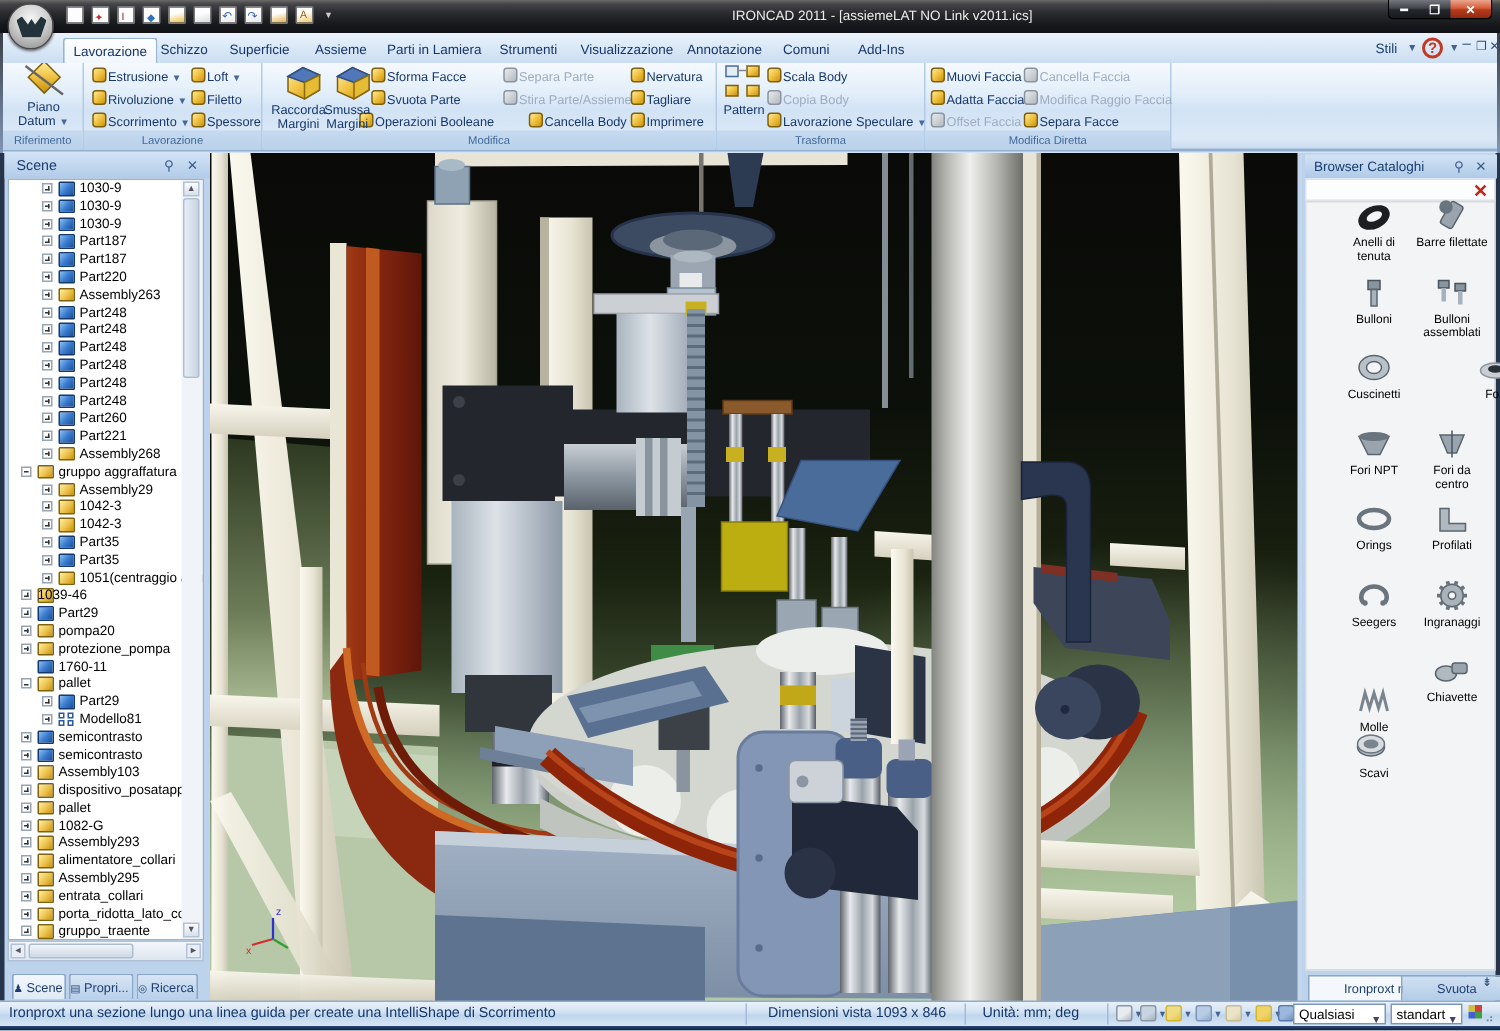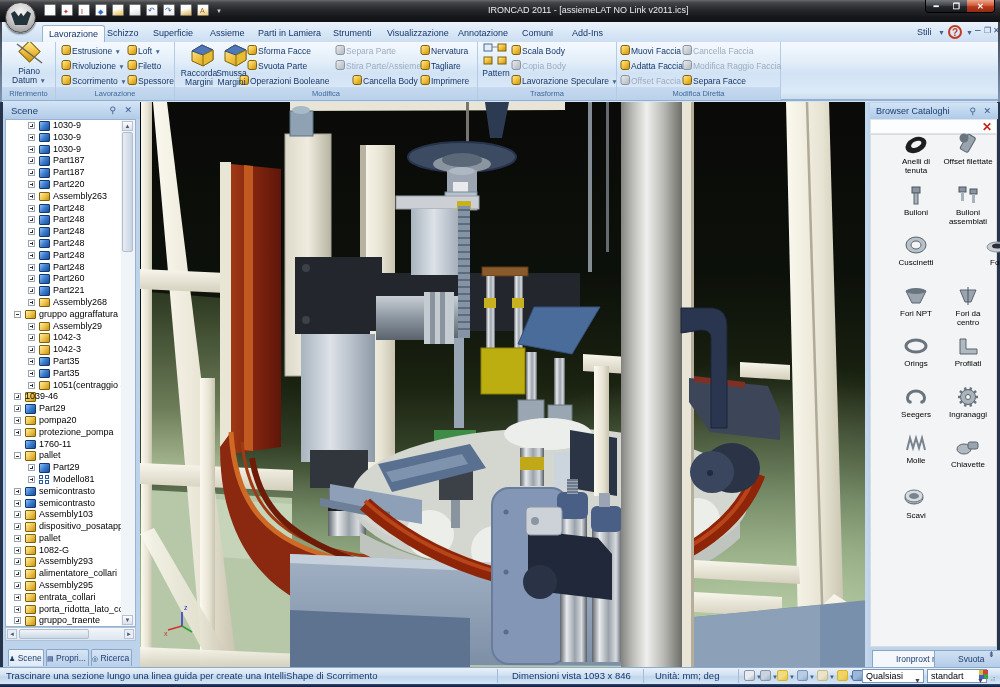--- a/index.html
+++ b/index.html
@@ -858,21 +858,21 @@
       <ellipse cx="17" cy="12" rx="11" ry="7.5" transform="rotate(-25 17 12)" fill="#1c1e22"></ellipse>
       <ellipse cx="17.5" cy="11.5" rx="5.5" ry="3" transform="rotate(-25 17 12)" fill="#f3f4f5"></ellipse>
     </svg>
     <div>Anelli di<br>tenuta</div>
   </div>
 <div class="ci abs" style="left:937px;top:133.0px">
     <svg width="34" height="24" style="display:block;margin:0 auto">
       <rect x="12" y="2" width="9" height="17" rx="2" transform="rotate(30 17 11)" fill="#9aa4ae" stroke="#5a646e"></rect>
       <circle cx="13" cy="5" r="4.5" fill="#6a747e"></circle>
     </svg>
-    <div>Offset filettate</div>
+    <div>Barre filettate</div>
   </div>
 <div class="ci abs" style="left:885px;top:183.5px">
     <svg width="34" height="24" style="display:block;margin:0 auto">
       <rect x="13" y="3" width="8" height="6" fill="#8a949e" stroke="#4a545e"></rect>
       <rect x="15" y="9" width="4" height="11" fill="#a8b2bc" stroke="#5a646e"></rect>
     </svg>
     <div>Bulloni</div>
   </div>
 <div class="ci abs" style="left:937px;top:183.5px">
     <svg width="34" height="24" style="display:block;margin:0 auto">
@@ -941,21 +941,21 @@
       <line x1="11.3" y1="15.1" x2="8.9" y2="16.9" stroke="#6a747e" stroke-width="2.5"></line>
       <line x1="10.0" y1="11.0" x2="7.0" y2="11.0" stroke="#6a747e" stroke-width="2.5"></line>
       <line x1="11.3" y1="6.9" x2="8.9" y2="5.1" stroke="#6a747e" stroke-width="2.5"></line>
       <line x1="14.8" y1="4.3" x2="13.9" y2="1.5" stroke="#6a747e" stroke-width="2.5"></line>
       <line x1="19.2" y1="4.3" x2="20.1" y2="1.5" stroke="#6a747e" stroke-width="2.5"></line>
       <line x1="22.7" y1="6.9" x2="25.1" y2="5.1" stroke="#6a747e" stroke-width="2.5"></line>
       <circle cx="17" cy="11" r="2.5" fill="#f3f4f5" stroke="#5a646e"></circle>
     </svg>
     <div>Ingranaggi</div>
   </div>
-<div class="ci abs" style="left:885px;top:432px">
+<div class="ci abs" style="left:885px;top:456px">
     <svg width="34" height="24" style="display:block;margin:0 auto">
       <path d="M8,18 l3,-12 l3,10 l3,-10 l3,10 l3,-10 l3,12" fill="none" stroke="#7a848e" stroke-width="2"></path>
     </svg>
     <div>Molle</div>
   </div>
 <div class="ci abs" style="left:937px;top:436.0px">
     <svg width="34" height="24" style="display:block;margin:0 auto">
       <ellipse cx="13" cy="13" rx="7" ry="5" fill="#b0b8c0" stroke="#5a646e"></ellipse>
       <rect x="17" y="6" width="10" height="7" rx="2" fill="#9aa4ae" stroke="#5a646e"></rect>
     </svg>
@@ -967,36 +967,36 @@
       <ellipse cx="15" cy="9" rx="9" ry="6" fill="#d8dce0" stroke="#6a747e"></ellipse>
       <ellipse cx="15" cy="9" rx="5" ry="3" fill="#7a848e"></ellipse>
     </svg>
     <div>Scavi</div>
   </div>
 <div id="rtabs" class="abs"></div>
 <div class="rbt act abs" style="left:872px">Ironproxt mech</div>
 <div class="rbt abs" style="left:934px">Svuota</div>
 <div class="abs" style="left:988px;top:650px;font-size:8px;color:#2a4a7a">⇟</div>
 <div id="status" class="abs"></div>
-<div class="ss abs" style="left:6px">Trascinare una sezione lungo una linea guida per create una IntelliShape di Scorrimento</div>
+<div class="ss abs" style="left:6px">Ironproxt una sezione lungo una linea guida per create una IntelliShape di Scorrimento</div>
 <div class="sdiv abs" style="left:497px"></div>
 <div class="ss abs" style="left:512px">Dimensioni vista 1093 x  846</div>
 <div class="sdiv abs" style="left:643px"></div>
 <div class="ss abs" style="left:655px">Unità: mm; deg</div>
 <div class="sdiv abs" style="left:738px"></div>
 <div class="abs" style="left:744px;top:670px;width:11px;height:11px;border:1px solid #8a97a8;background:linear-gradient(145deg,#e8ecf0 55%,#8a97a8 130%);border-radius:2px"></div>
 <div class="abs" style="left:756px;top:674px;font-size:6px;color:#44628e">▼</div>
 <div class="abs" style="left:760px;top:670px;width:11px;height:11px;border:1px solid #8a97a8;background:linear-gradient(145deg,#c8d4e0 55%,#8a97a8 130%);border-radius:2px"></div>
 <div class="abs" style="left:772px;top:674px;font-size:6px;color:#44628e">▼</div>
 <div class="abs" style="left:777px;top:670px;width:11px;height:11px;border:1px solid #d8b428;background:linear-gradient(145deg,#f0dc80 55%,#d8b428 130%);border-radius:2px"></div>
 <div class="abs" style="left:789px;top:674px;font-size:6px;color:#44628e">▼</div>
 <div class="abs" style="left:797px;top:670px;width:11px;height:11px;border:1px solid #7a95b8;background:linear-gradient(145deg,#b8cce4 55%,#7a95b8 130%);border-radius:2px"></div>
 <div class="abs" style="left:809px;top:674px;font-size:6px;color:#44628e">▼</div>
 <div class="abs" style="left:817px;top:670px;width:11px;height:11px;border:1px solid #c8ba90;background:linear-gradient(145deg,#ece4c8 55%,#c8ba90 130%);border-radius:2px"></div>
 <div class="abs" style="left:829px;top:674px;font-size:6px;color:#44628e">▼</div>
 <div class="abs" style="left:837px;top:670px;width:11px;height:11px;border:1px solid #d8b428;background:linear-gradient(145deg,#f0d468 55%,#d8b428 130%);border-radius:2px"></div>
 <div class="abs" style="left:849px;top:674px;font-size:6px;color:#44628e">▼</div>
 <div class="abs" style="left:852px;top:670px;width:11px;height:11px;border:1px solid #5878a8;background:linear-gradient(145deg,#9ab8dc 55%,#5878a8 130%);border-radius:2px"></div>
 <div class="abs" style="left:864px;top:674px;font-size:6px;color:#44628e">▼</div>
 <div class="combo abs" style="left:862px;width:62px">Qualsiasi<i>▼</i></div>
-<div class="combo abs" style="left:927px;width:60px">standart<i>▼</i></div>
+<div class="combo abs" style="left:927px;width:48px">standart<i>▼</i></div>
 <div class="abs" style="left:979px;top:670px;width:9px;height:9px;background:conic-gradient(#d04040 0 25%,#40a040 0 50%,#4060d0 0 75%,#d0c040 0)"></div>
 <div class="abs" style="left:990px;top:672px;font-size:8px;color:#6888aa">⣠</div>
 <div id="botbar" class="abs"></div>
 </body></html>

